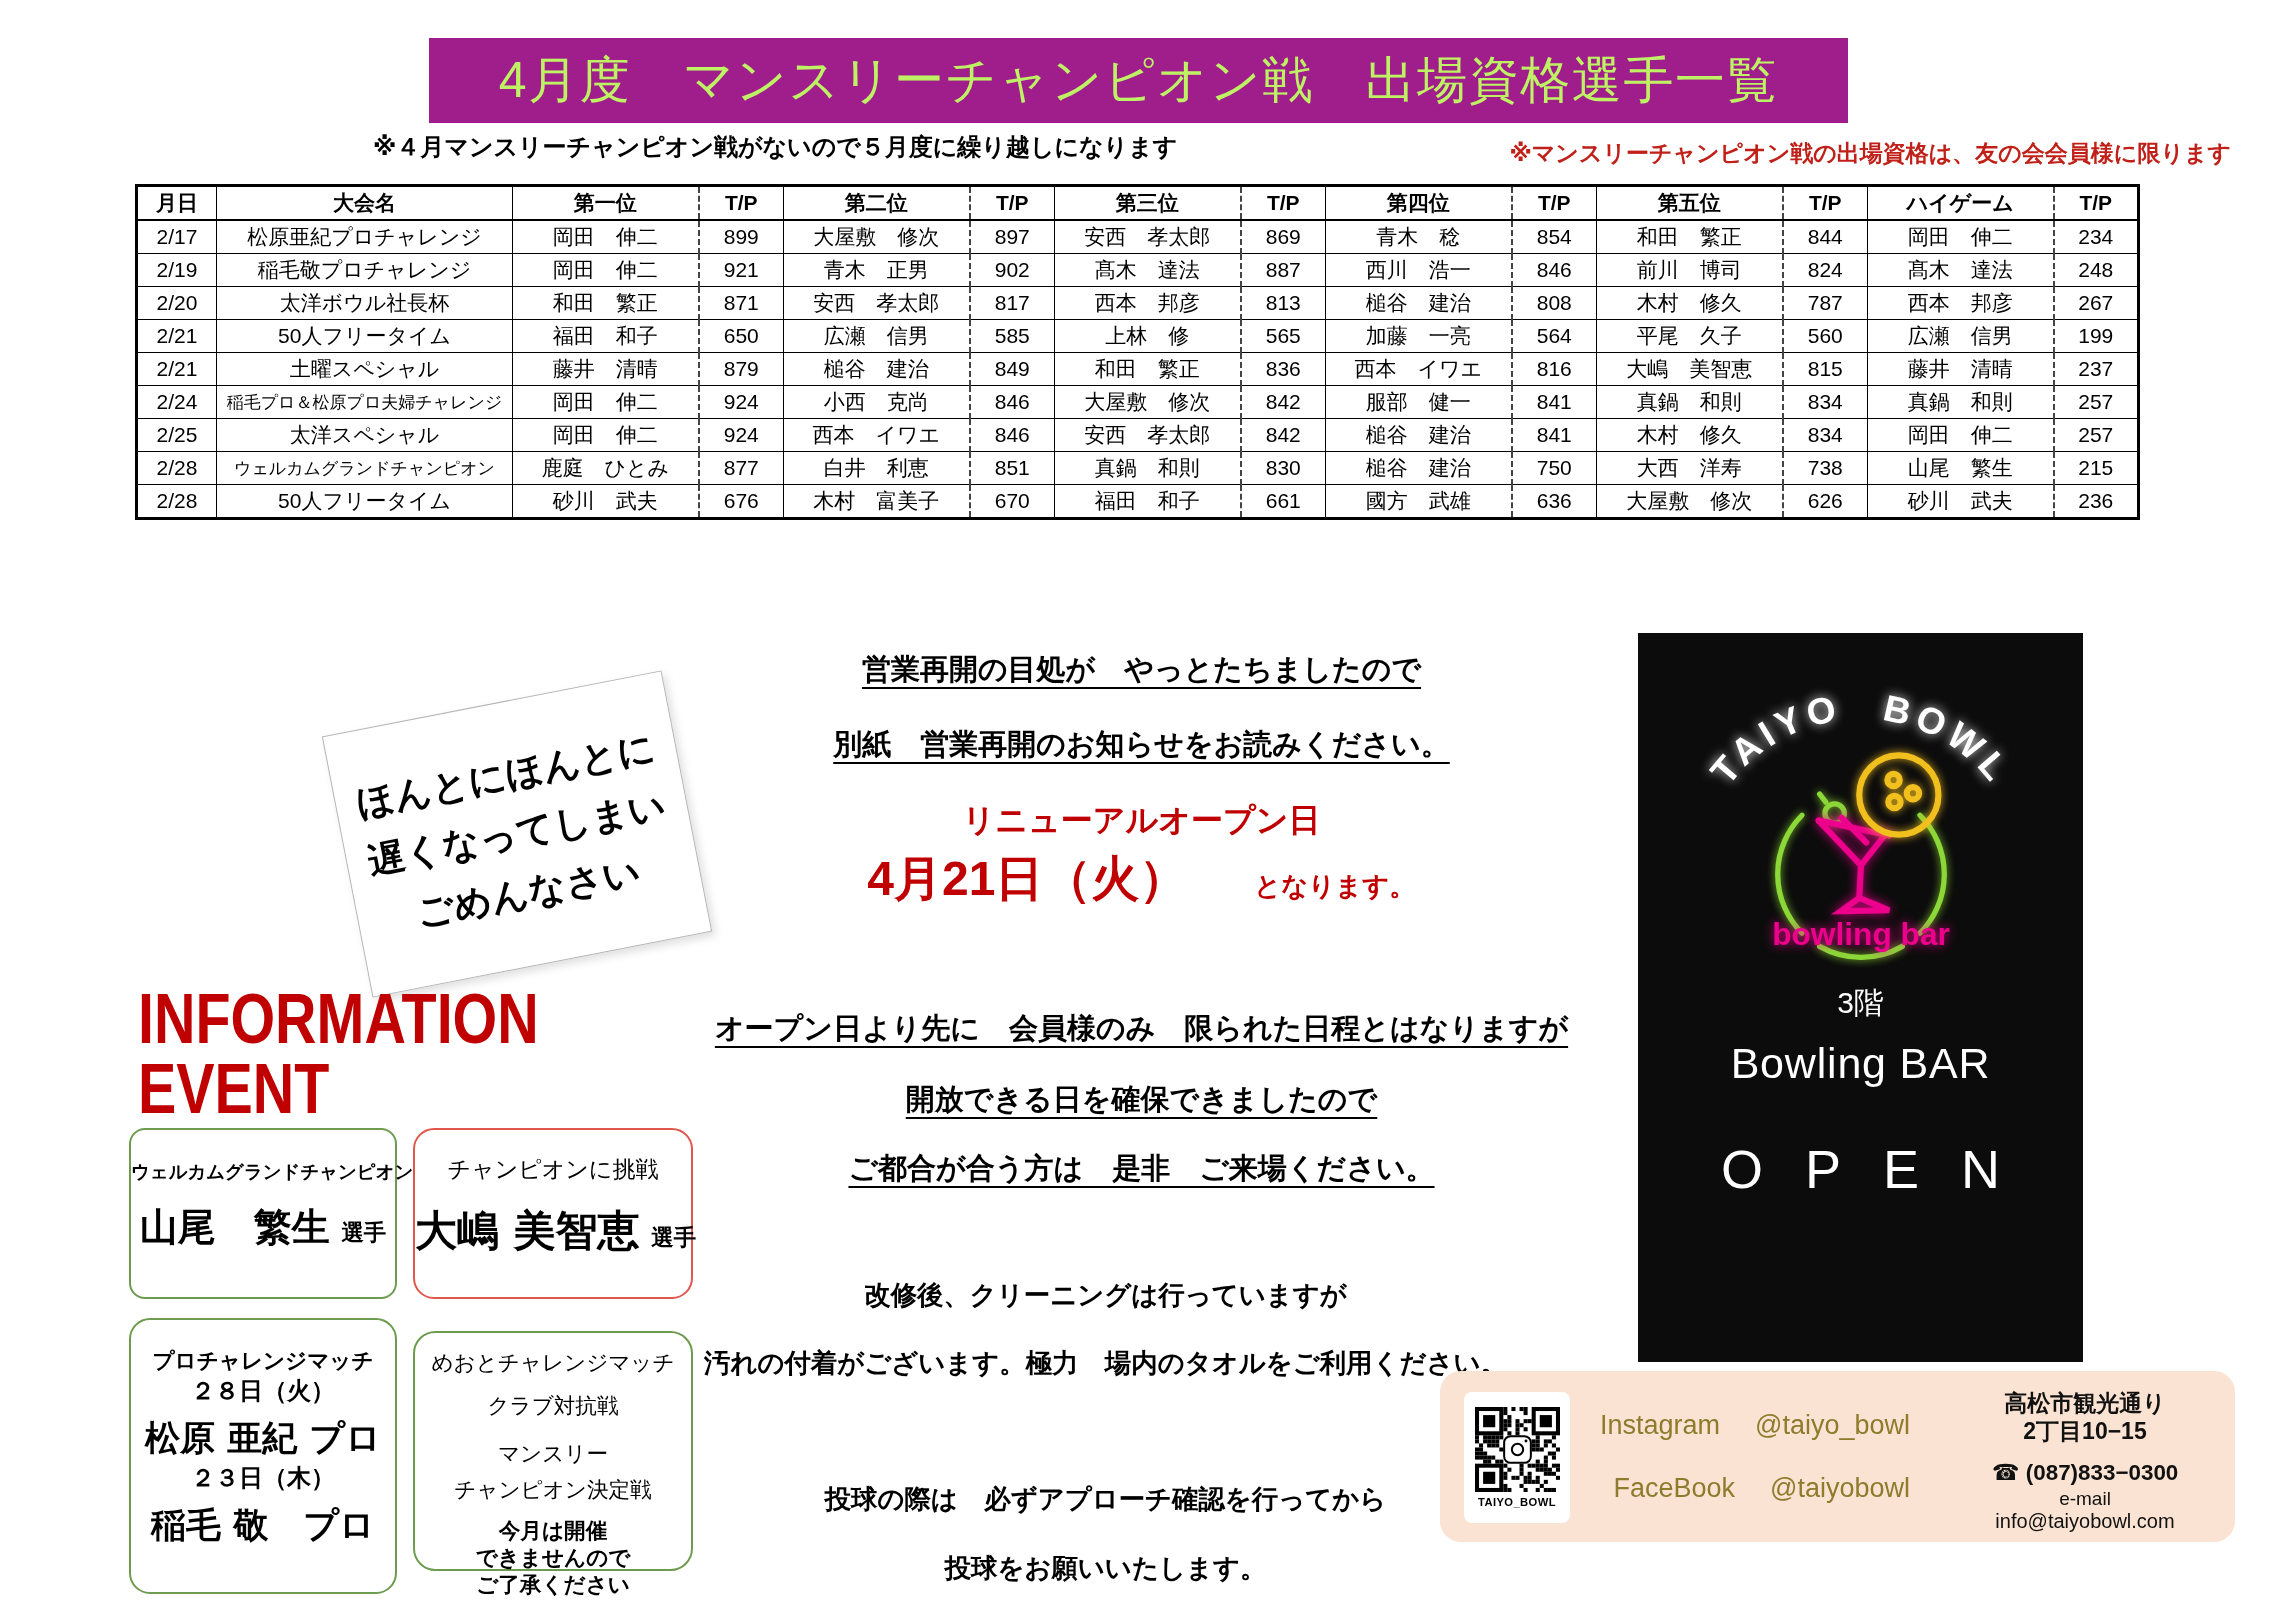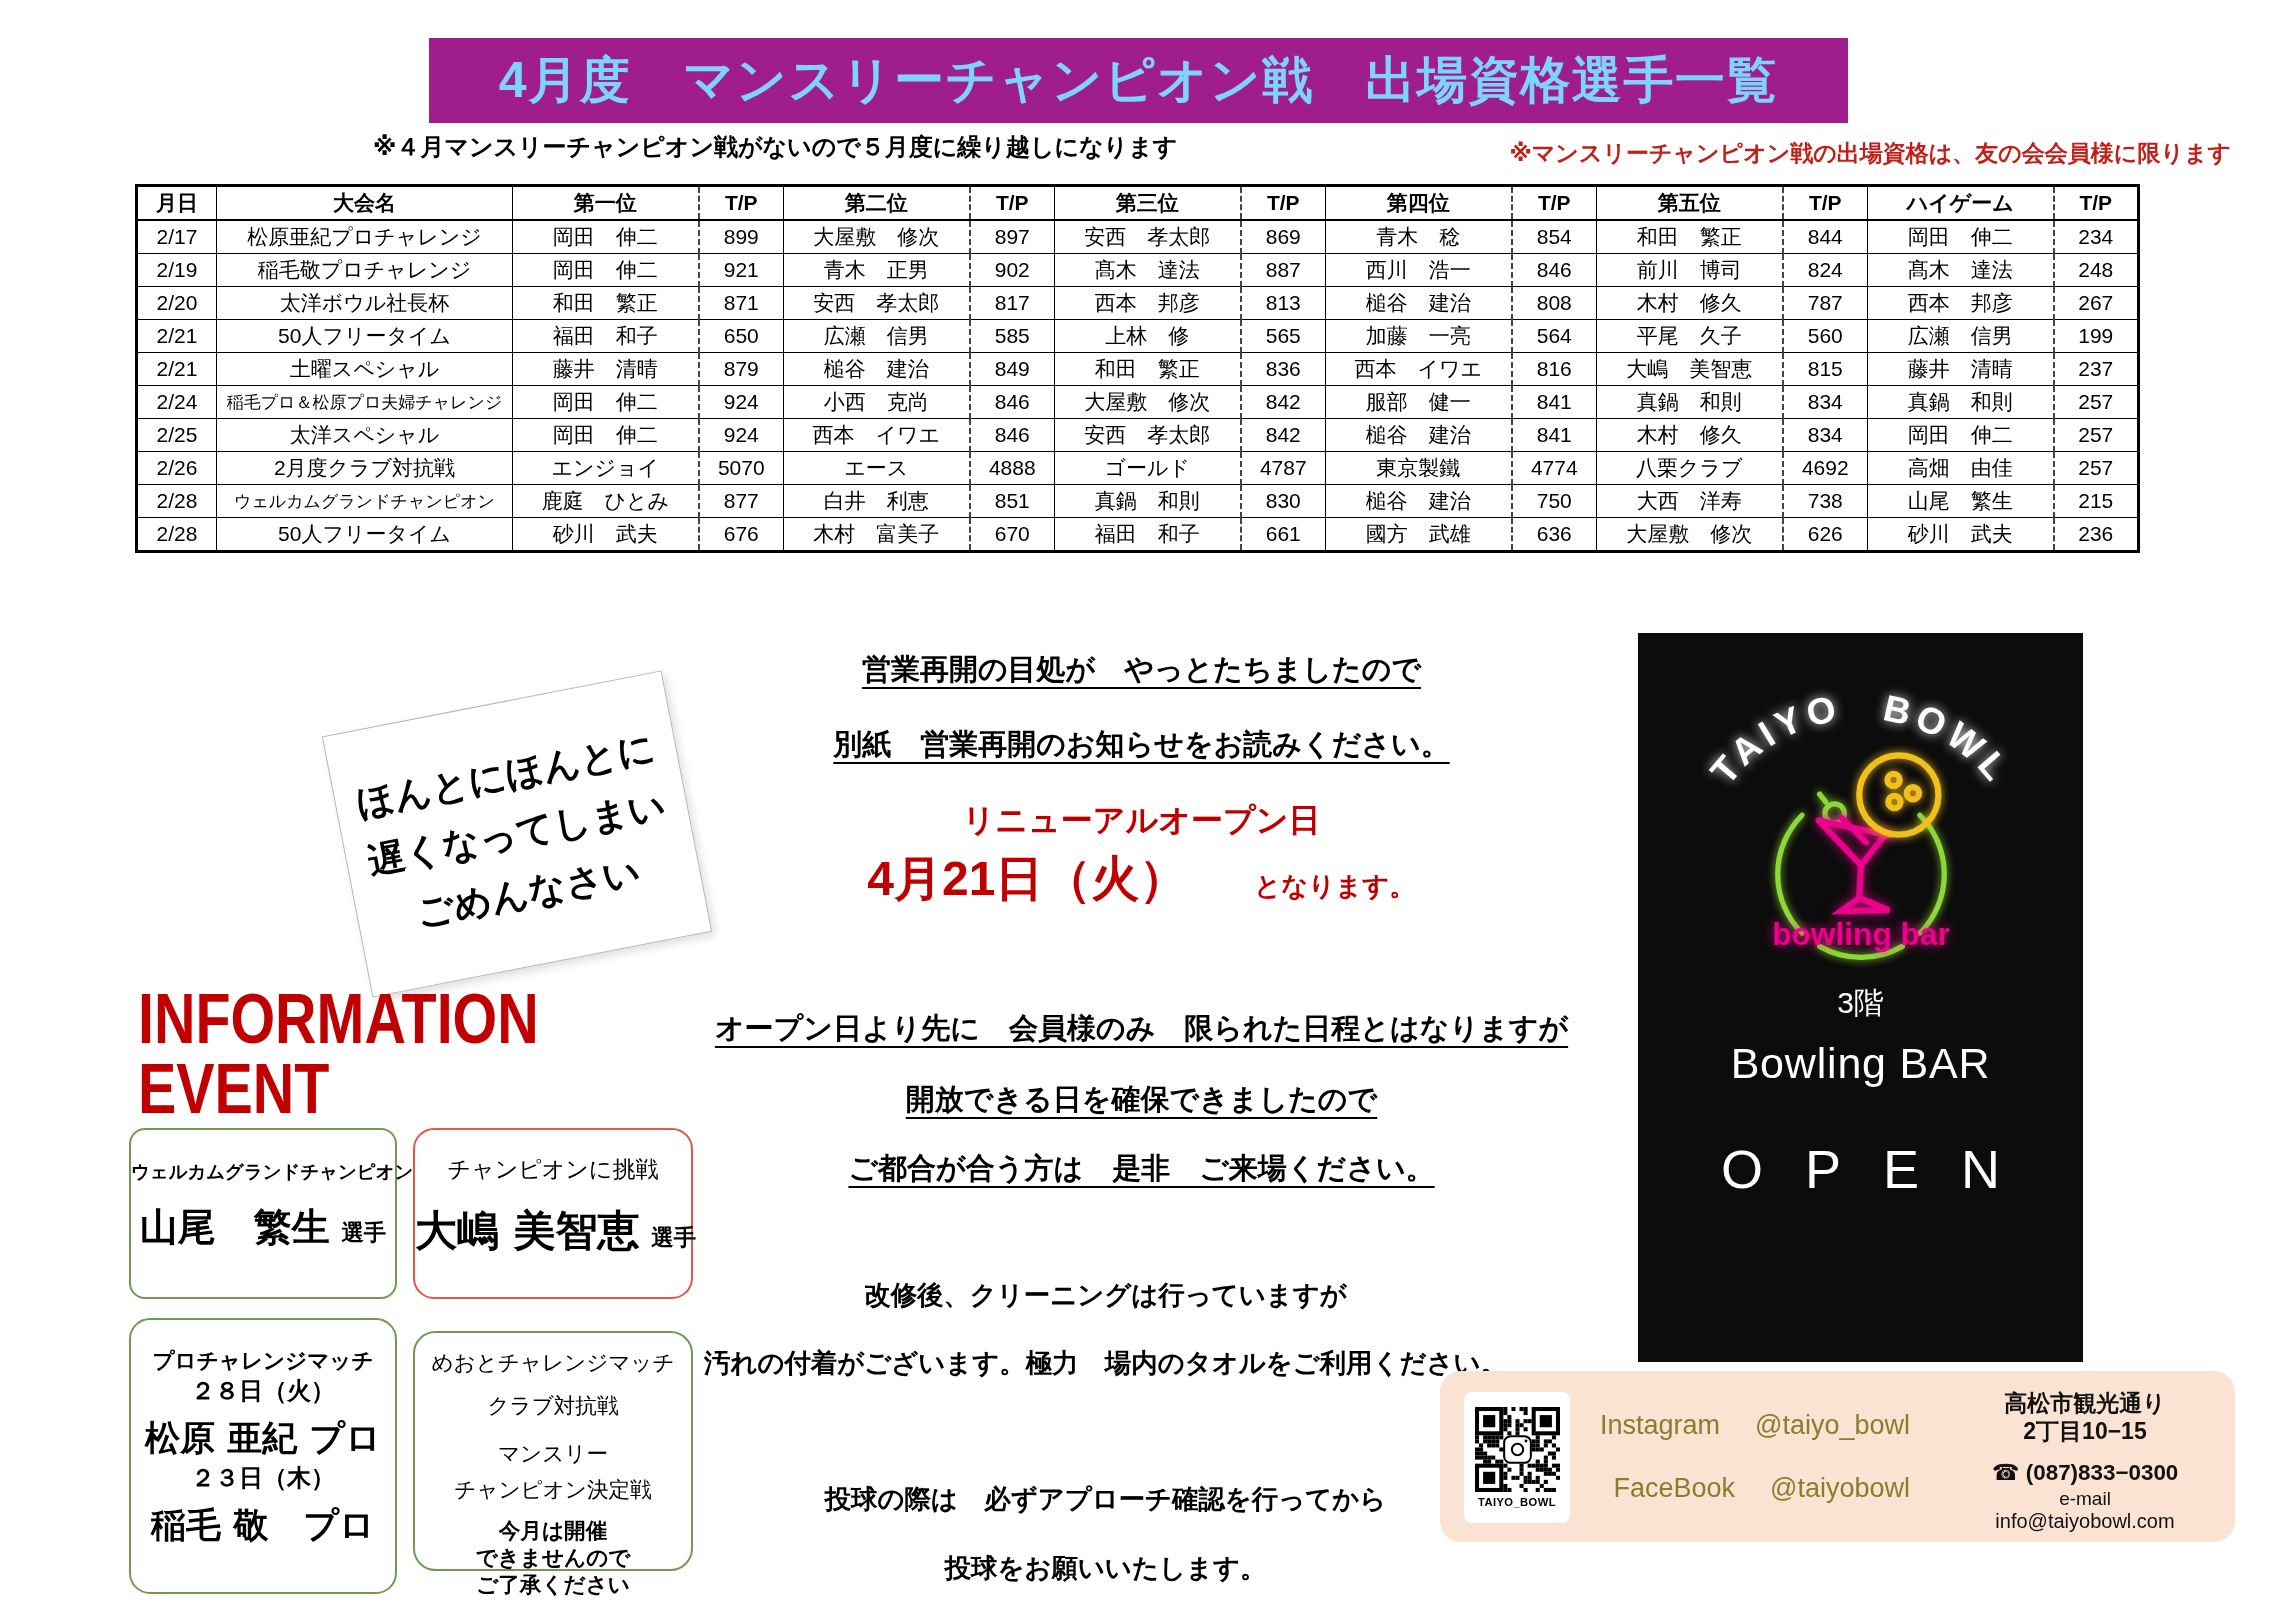--- a/index.html
+++ b/index.html
@@ -3,21 +3,21 @@
 <meta charset="utf-8">
 <style>
   html,body{margin:0;padding:0;background:#e8e8e8;}
   #page{position:relative;width:2295px;height:1621px;background:#ffffff;overflow:hidden;
         font-family:"Liberation Sans","DejaVu Sans",sans-serif;color:#000;}
   .abs{position:absolute;}
 
   
   .banner{left:429px;top:38px;width:1419px;height:85px;background:#A01E8C;
           display:flex;align-items:center;justify-content:center;}
-  .banner span{color:#7dd3fc;font-size:50px;font-weight:bold;letter-spacing:1.6px;white-space:nowrap;}
+  .banner span{color:#bef264;font-size:50px;font-weight:normal;letter-spacing:1.6px;white-space:nowrap;}
   .note-black{left:373px;top:131px;font-size:24px;font-weight:bold;white-space:nowrap;}
   .note-red{right:64px;top:138px;font-size:23px;font-weight:bold;color:#C02018;white-space:nowrap;}
 
   
   .tablewrap{left:135px;top:184px;}
   table.results{border-collapse:collapse;table-layout:fixed;width:2001px;border:3.2px solid #000;}
   table.results th,table.results td{border:1.6px solid #000;height:32px;padding:0 1.6px;
       text-align:center;vertical-align:middle;font-size:21px;white-space:nowrap;overflow:hidden;}
   table.results th{font-weight:bold;border-bottom:2.4px solid #000;}
   table.results .tp{border-left:2.4px dashed #444;}
@@ -241,36 +241,20 @@
             <td class="tp">924</td>
             <td>西本　イワエ</td>
             <td class="tp">846</td>
             <td>安西　孝太郎</td>
             <td class="tp">842</td>
             <td>槌谷　建治</td>
             <td class="tp">841</td>
             <td>木村　修久</td>
             <td class="tp">834</td>
             <td>岡田　伸二</td>
-            <td class="tp">257</td>
-          </tr>
-          <tr>
-            <td>2/26</td>
-            <td>2月度クラブ対抗戦</td>
-            <td>エンジョイ</td>
-            <td class="tp">5070</td>
-            <td>エース</td>
-            <td class="tp">4888</td>
-            <td>ゴールド</td>
-            <td class="tp">4787</td>
-            <td>東京製鐵</td>
-            <td class="tp">4774</td>
-            <td>八栗クラブ</td>
-            <td class="tp">4692</td>
-            <td>高畑　由佳</td>
             <td class="tp">257</td>
           </tr>
           <tr>
             <td>2/28</td>
             <td class="small">ウェルカムグランドチャンピオン</td>
             <td>鹿庭　ひとみ</td>
             <td class="tp">877</td>
             <td>白井　利恵</td>
             <td class="tp">851</td>
             <td>真鍋　和則</td>

